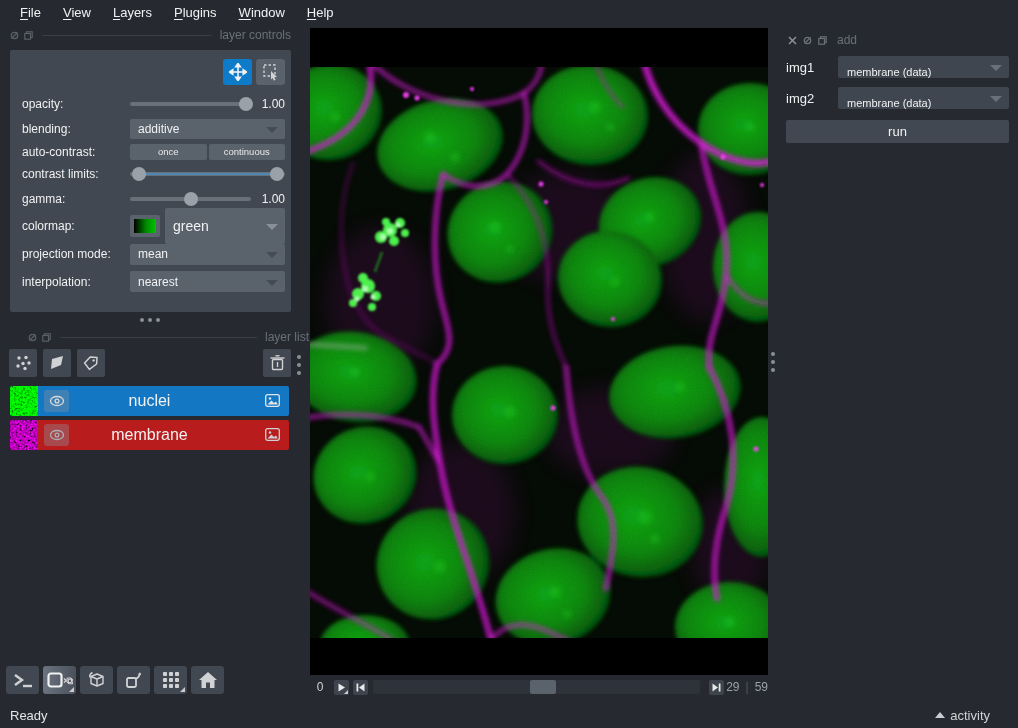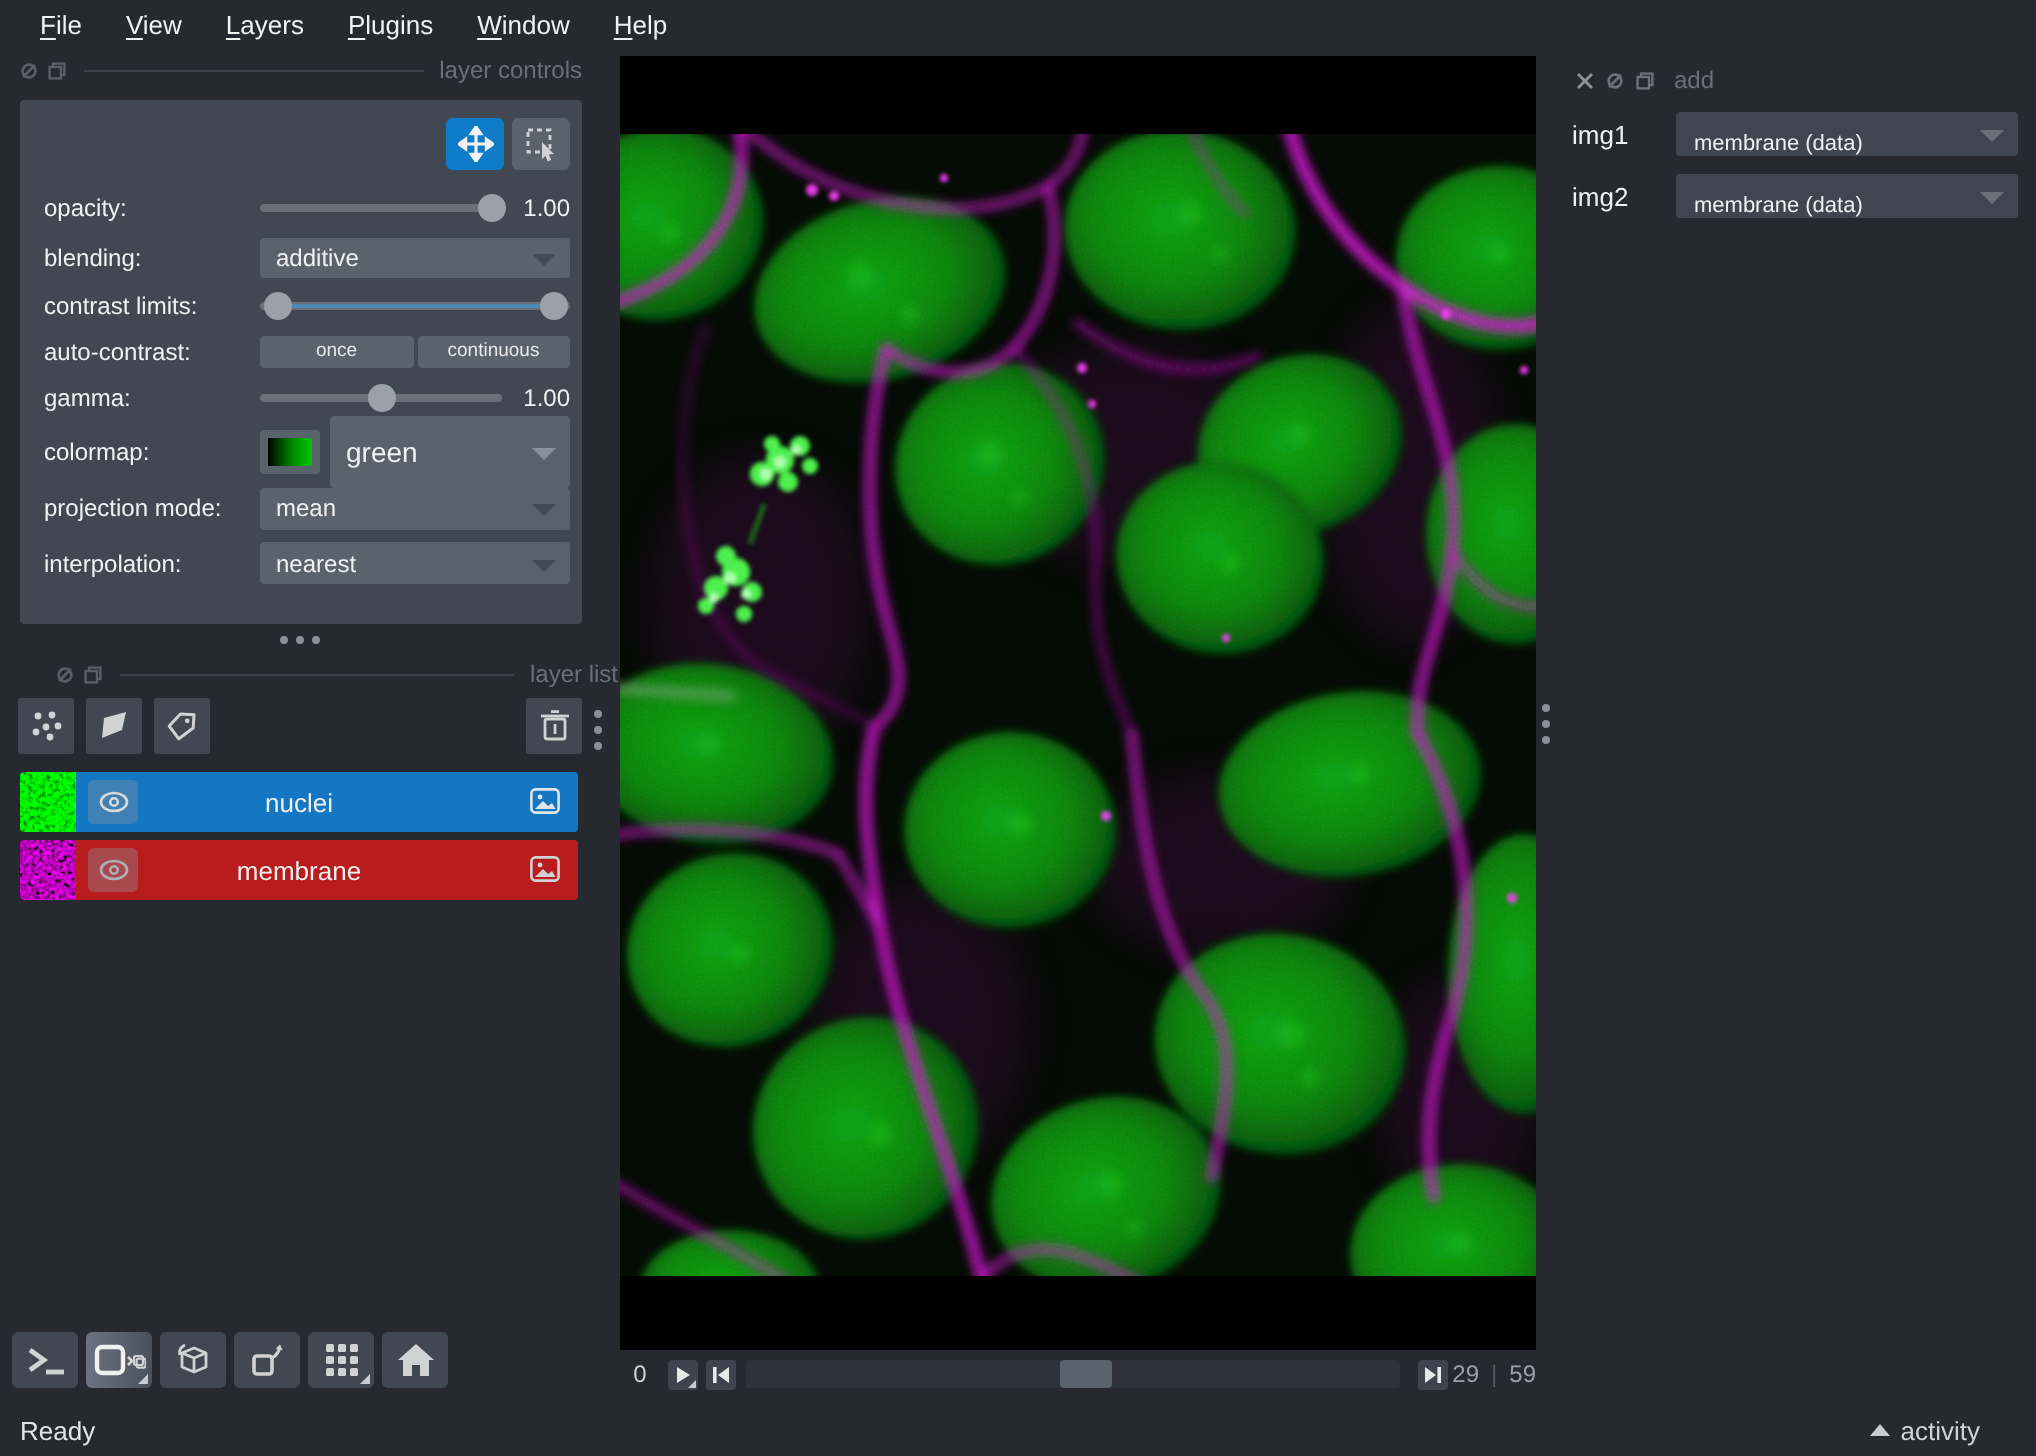--- a/index.html
+++ b/index.html
@@ -61,21 +61,21 @@
   .layer-btn { position:absolute; top:0; width:28px; height:28px; background:#414851; border-radius:2px;
     display:flex; align-items:center; justify-content:center; }
   .layer-rows { position:absolute; left:10px; top:386px; width:279px; }
   .layer-row { position:relative; height:30px; border-radius:2px; margin-bottom:4px;
     background:#b91c1c; overflow:hidden; }
   .layer-row.selected { background:#1377c4; }
   .layer-thumb { position:absolute; left:0; top:0; width:28px; height:30px; background:#000; }
   .eye-btn { position:absolute; left:34px; top:4px; width:25px; height:22px; border-radius:3px;
     background:rgba(140,148,158,.38); display:flex; align-items:center; justify-content:center; }
   .layer-name { position:absolute; left:0; right:0; top:0; bottom:0; display:flex;
-    align-items:center; justify-content:center; font-size:13px; }
+    align-items:center; justify-content:center; font-size:16px; }
   .ltype-icon { position:absolute; right:9px; top:8px; }
 
   
   .viewer-btns { position:absolute; left:6px; top:666px; display:flex; gap:4px; }
   .viewer-btn { position:relative; width:33px; height:28px; background:#414851; border-radius:3px;
     display:flex; align-items:center; justify-content:center; }
   .viewer-btn.lit { background:linear-gradient(90deg,#6b7380,#4a515b); }
   .corner::after { content:""; position:absolute; right:2px; bottom:2px; width:0; height:0;
     border-left:5px solid transparent; border-bottom:5px solid #c9cdd2; }
 
@@ -194,42 +194,42 @@
       <div class="ctl-row" style="height:24px">
         <span class="ctl-label">blending:</span>
         <div class="ctl-body">
           <div class="dropdown" style="height:20px">
             <span>additive</span>
             <span class="dd-arrow"></span>
           </div>
         </div>
       </div>
 
-      <div class="ctl-row" style="height:24px">
-        <span class="ctl-label">contrast limits:</span>
-        <div class="ctl-body">
-          <div class="slider">
-            <div class="track"></div>
-            <div class="range" style="left:8px; right:8px"></div>
-            <div class="handle" style="left:2px"></div>
-            <div class="handle" style="left:calc(100% - 15px)"></div>
-          </div>
-        </div>
-      </div>
-
       <div class="ctl-row" style="height:21px">
         <span class="ctl-label">auto-contrast:</span>
         <div class="ctl-body">
           <div class="auto-btns">
             <div class="auto-btn">
                 <span>once</span>
               </div>
             <div class="auto-btn">
                 <span>continuous</span>
               </div>
+          </div>
+        </div>
+      </div>
+
+      <div class="ctl-row" style="height:24px">
+        <span class="ctl-label">contrast limits:</span>
+        <div class="ctl-body">
+          <div class="slider">
+            <div class="track"></div>
+            <div class="range" style="left:8px; right:8px"></div>
+            <div class="handle" style="left:2px"></div>
+            <div class="handle" style="left:calc(100% - 15px)"></div>
           </div>
         </div>
       </div>
 
       <div class="ctl-row" style="height:25px">
         <span class="ctl-label">gamma:</span>
         <div class="ctl-body">
           <div class="slider">
             <div class="track"></div>
             <div class="handle" style="left:calc(50% - 7px)"></div>
@@ -652,20 +652,23 @@
         <span class="dd-arrow mid"></span>
       </div>
     </div>
     <div class="plugin-row">
       <span class="plugin-label">img2</span>
       <div class="plugin-dd">
         <span>membrane (data)</span>
         <span class="dd-arrow mid"></span>
       </div>
     </div>
+    <div class="run-btn">
+      <span>run</span>
+    </div>
   </div>
 
   <div class="statusbar">
     <span class="status-left">Ready</span>
     <div class="activity-btn">
       <span class="activity-caret"></span>
       <span>activity</span>
     </div>
   </div>
 

